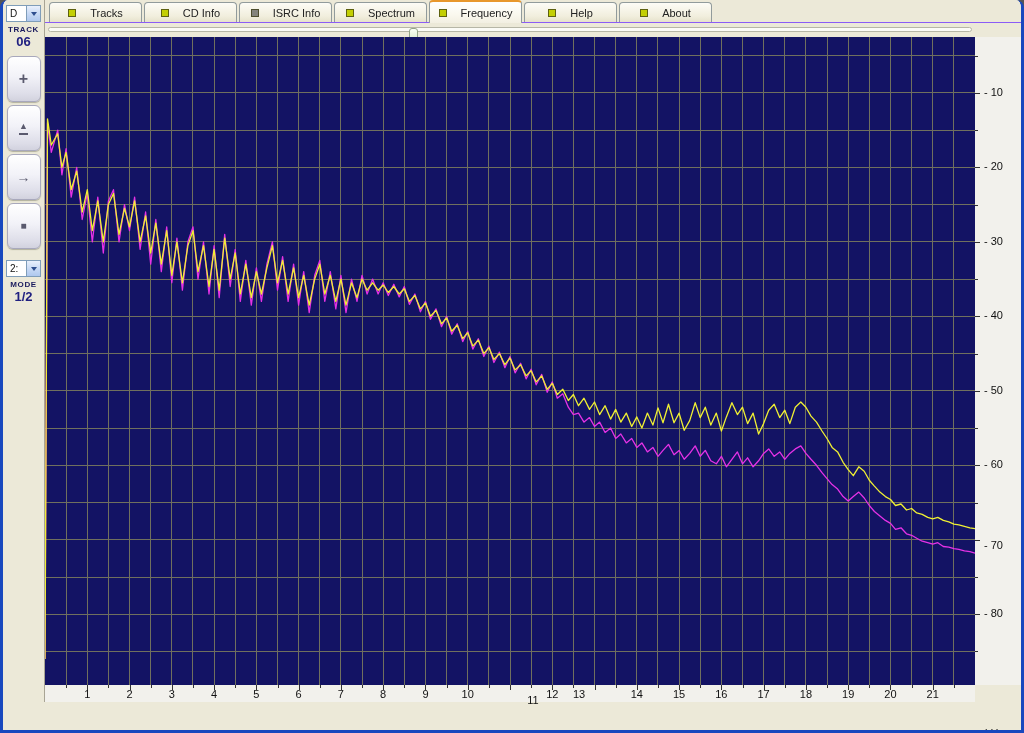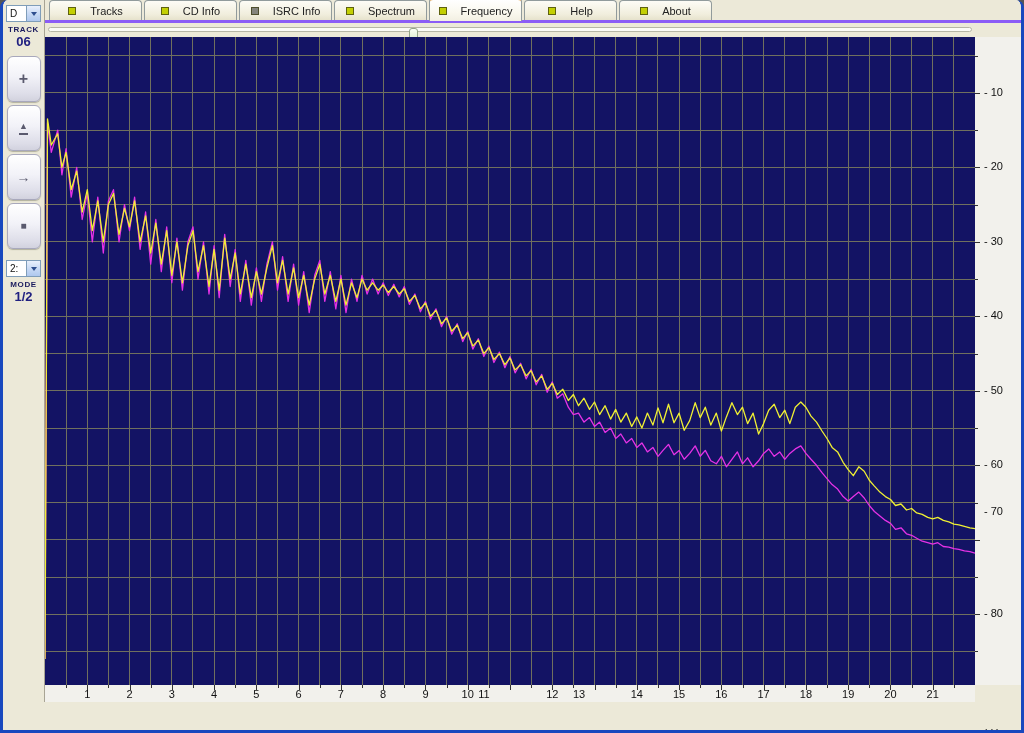--- a/index.html
+++ b/index.html
@@ -49,21 +49,21 @@
   .tbtn .glyph { color:#5A5A6E; font-weight:bold; line-height:1; }
   .glyph.plus-icon { font-size:16px; }
   .glyph.eject-icon { font-size:9px; }
   .glyph.arrow-right-icon { font-size:14px; }
   .glyph.stop-icon { font-size:10px; }
   .eject-bar { width:9px; height:2px; background:#5A5A6E; margin-top:2px; }
   .side-gap { height:8px; }
   
   .main { flex:1 1 auto; display:flex; flex-direction:column; }
   .tabbar { height:23px; display:flex; align-items:flex-end; padding-left:4px;
-            border-bottom:3px solid #8b5cf6; background:#ECE9D8; }
+            border-bottom:1px solid #8b5cf6; background:#ECE9D8; }
   .tab { height:20px; width:93px; margin-right:2px; border:1px solid #919B9C; border-bottom:none;
          border-radius:4px 4px 0 0; display:flex; align-items:center; justify-content:center; gap:14px;
          background:linear-gradient(180deg,#FDFCF6 0%,#F1EEDD 70%,#E6E2CC 100%);
          font-size:11px; color:#222; cursor:pointer; position:relative; }
   .tab.active { height:23px; margin-bottom:-1px; z-index:2;
          border-top:2px solid #E8972C;
          background:linear-gradient(180deg,#FFFFFF 0%,#FAF8EE 60%,#F2EFE2 100%); }
   .led { width:8px; height:8px; display:inline-block; border:1px solid rgba(60,60,20,.75); }
   
   .chartwrap { display:grid; grid-template-columns:930px 46px; grid-template-rows:14px 648px 17px; }
@@ -252,21 +252,21 @@
             <div class="ytick" style="top: 502.759px; width: 5px;"></div>
             <div class="ytick" style="top: 540px; width: 3px;"></div>
             <div class="ytick" style="top: 577.241px; width: 5px;"></div>
             <div class="ytick" style="top: 614.483px; width: 3px;"></div>
             <div class="ylabel" style="top: 48.8621px;">- 10</div>
             <div class="ylabel" style="top: 123.345px;">- 20</div>
             <div class="ylabel" style="top: 197.828px;">- 30</div>
             <div class="ylabel" style="top: 272.31px;">- 40</div>
             <div class="ylabel" style="top: 346.793px;">- 50</div>
             <div class="ylabel" style="top: 421.276px;">- 60</div>
-            <div class="ylabel" style="top: 468px;">- 70</div>
+            <div class="ylabel" style="top: 502px;">- 70</div>
             <div class="ylabel" style="top: 570.241px;">- 80</div>
           </div>
 
         <div class="xaxis" id="xaxis">
             <div class="xtick" style="left: 21.1364px; height: 3px;"></div>
             <div class="xtick" style="left: 42.2727px; height: 5px;"></div>
             <div class="xtick" style="left: 63.4091px; height: 3px;"></div>
             <div class="xtick" style="left: 84.5455px; height: 5px;"></div>
             <div class="xtick" style="left: 105.682px; height: 3px;"></div>
             <div class="xtick" style="left: 126.818px; height: 5px;"></div>
@@ -310,21 +310,21 @@
             <div class="xlabel" style="left: 42.2727px;">1</div>
             <div class="xlabel" style="left: 84.5455px;">2</div>
             <div class="xlabel" style="left: 126.818px;">3</div>
             <div class="xlabel" style="left: 169.091px;">4</div>
             <div class="xlabel" style="left: 211.364px;">5</div>
             <div class="xlabel" style="left: 253.636px;">6</div>
             <div class="xlabel" style="left: 295.909px;">7</div>
             <div class="xlabel" style="left: 338.182px;">8</div>
             <div class="xlabel" style="left: 380.455px;">9</div>
             <div class="xlabel" style="left: 422.727px;">10</div>
-            <div class="xlabel" style="left: 439px;">11</div>
+            <div class="xlabel" style="left: 488px; margin-top: 6px;">11</div>
             <div class="xlabel" style="left: 507.273px;">12</div>
             <div class="xlabel" style="left: 534px;">13</div>
             <div class="xlabel" style="left: 591.818px;">14</div>
             <div class="xlabel" style="left: 634.091px;">15</div>
             <div class="xlabel" style="left: 676.364px;">16</div>
             <div class="xlabel" style="left: 718.636px;">17</div>
             <div class="xlabel" style="left: 760.909px;">18</div>
             <div class="xlabel" style="left: 803.182px; text-align: right;">19</div>
             <div class="xlabel" style="left: 845.455px;">20</div>
             <div class="xlabel" style="left: 887.727px;">21</div>

